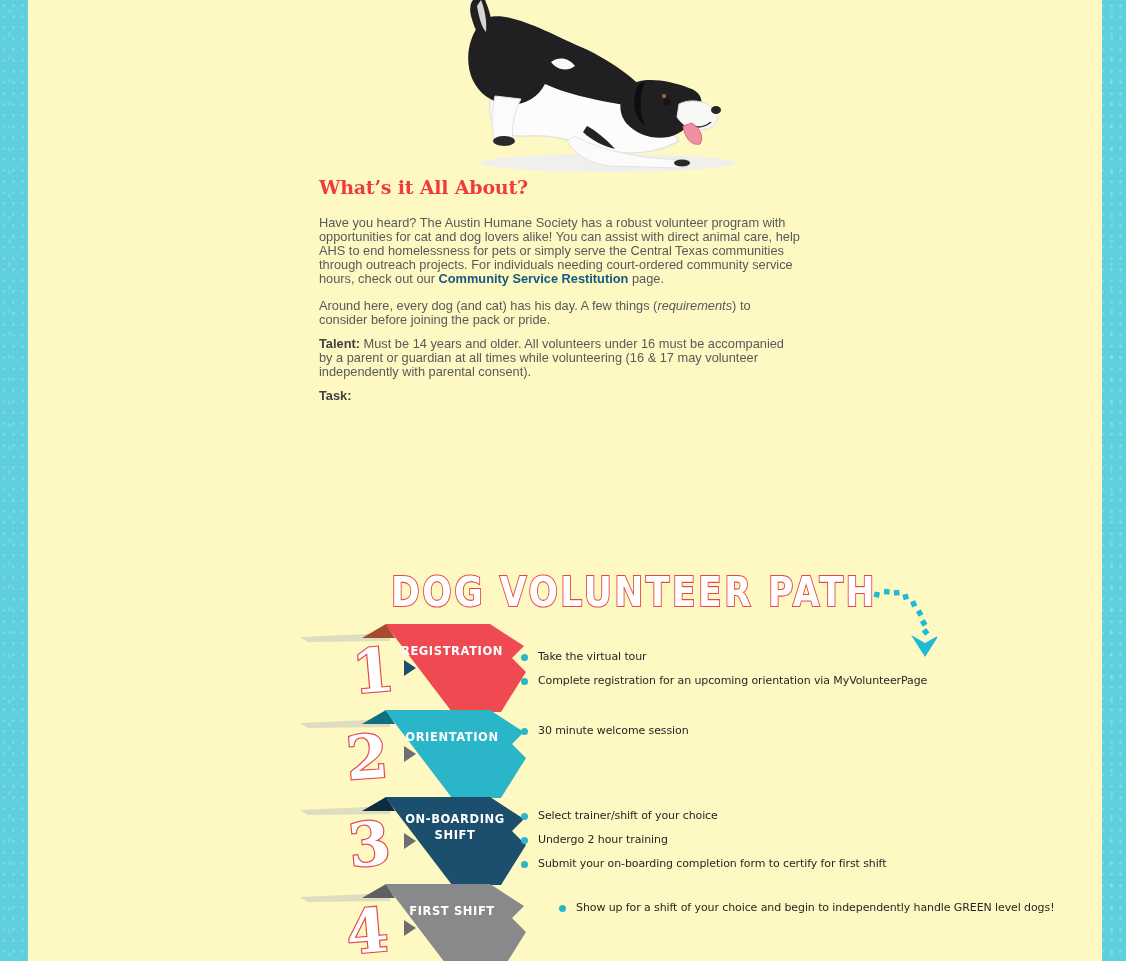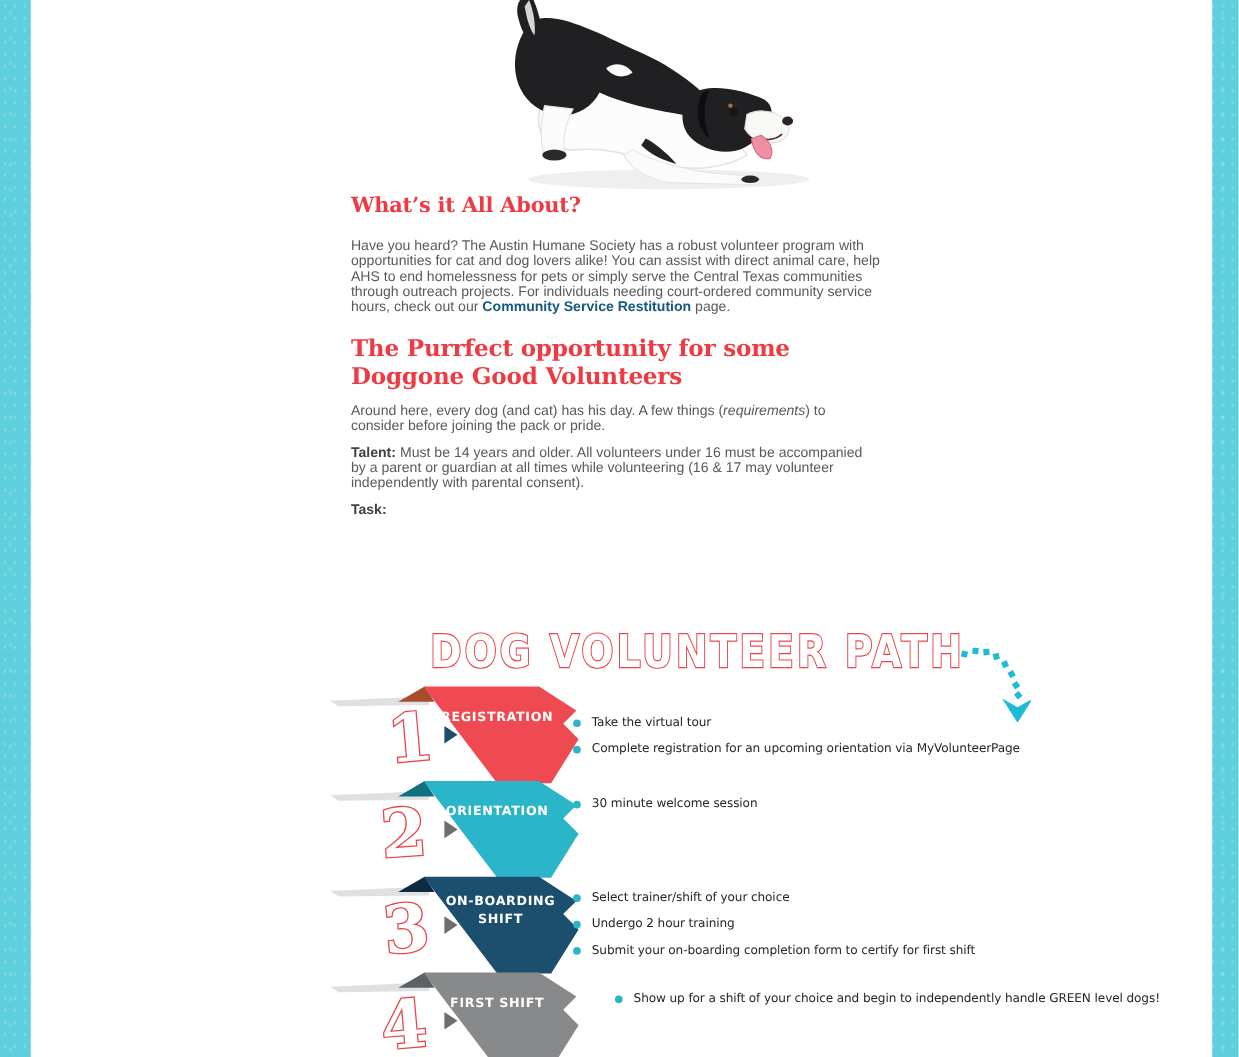--- a/index.html
+++ b/index.html
@@ -6,21 +6,21 @@
   html,body { width:1126px; height:961px; overflow:hidden; }
   body {
     font-family:"Liberation Sans", sans-serif;
     position:relative;
     background-color:#5ECFDD;
     background-image:
       radial-gradient(rgba(255,255,255,.20) 1px, transparent 1.6px),
       radial-gradient(rgba(255,255,255,.13) 1.5px, transparent 2.2px);
     background-size:9px 11px, 19px 23px;
   }
-  .page { position:absolute; left:28px; top:0; width:1074px; height:961px; background:#ffffff; }
+  .page { position:absolute; left:28px; top:0; width:1074px; height:961px; background:#fef9c3; }
 
   
   .col { position:absolute; left:291px; top:176px; width:482px; color:#58595B; font-size:12.8px; line-height:14px; }
   h1.red, h2.red {
     font-family:"DejaVu Serif", serif;
     color:#EE3B43; font-weight:bold; letter-spacing:-0.2px;
   }
   h1.red { font-size:19px; line-height:22px; margin-bottom:18px; }
   h2.red { font-size:21px; line-height:24.5px; margin-top:19px; margin-bottom:12px; width:470px; }
   p { margin-bottom:10px; }
@@ -84,21 +84,20 @@
     <path d="M278,122 C272,127 264,128 257,125" stroke="#3a3134" fill="none" stroke-width="1.5"></path>
     <path d="M250,126 C252,138 258,146 267,144 C271,138 268,129 259,123 Z" fill="#ef8fa3" stroke="#d6687f"></path>
     <circle cx="234" cy="102" r="3.6" fill="#17130f"></circle>
     <circle cx="231" cy="96" r="2" fill="#a5703f"></circle>
     <ellipse cx="249" cy="163" rx="8" ry="3.4" fill="#2a2a2c"></ellipse>
   </svg>
 
   <div class="col">
     <h1 class="red">What’s it All About?</h1>
     <p class="p1"><span>Have you heard? The Austin Humane Society has a robust volunteer program with opportunities for cat and dog lovers alike! You can assist with direct animal care, help AHS to end homelessness for pets or simply serve the Central Texas communities through outreach projects. For individuals needing court-ordered community service hours, check out our </span><a class="seg-link" href="#">Community Service Restitution</a><span> page.</span></p>
-    <h2 class="red">The Purrfect opportunity for some Doggone Good Volunteers</h2>
     <p><span>Around here, every dog (and cat) has his day. A few things (</span><span class="seg-italic">requirements</span><span>) to consider before joining the pack or pride.</span></p>
     <p><span class="seg-bold">Talent:</span><span> Must be 14 years and older. All volunteers under 16 must be accompanied by a parent or guardian at all times while volunteering (16 &amp; 17 may volunteer independently with parental consent).</span></p>
     <p><span class="seg-bold">Task:</span></p>
   </div>
 
   <svg class="ig-title-svg" width="500" height="54" viewBox="0 0 500 54">
     <text class="ig-title-text" x="250" y="40" text-anchor="middle" textLength="486" lengthAdjust="spacingAndGlyphs">DOG VOLUNTEER PATH</text>
   </svg>
 
   <svg class="ig-arrow" width="66" height="74" viewBox="0 0 66 74">

